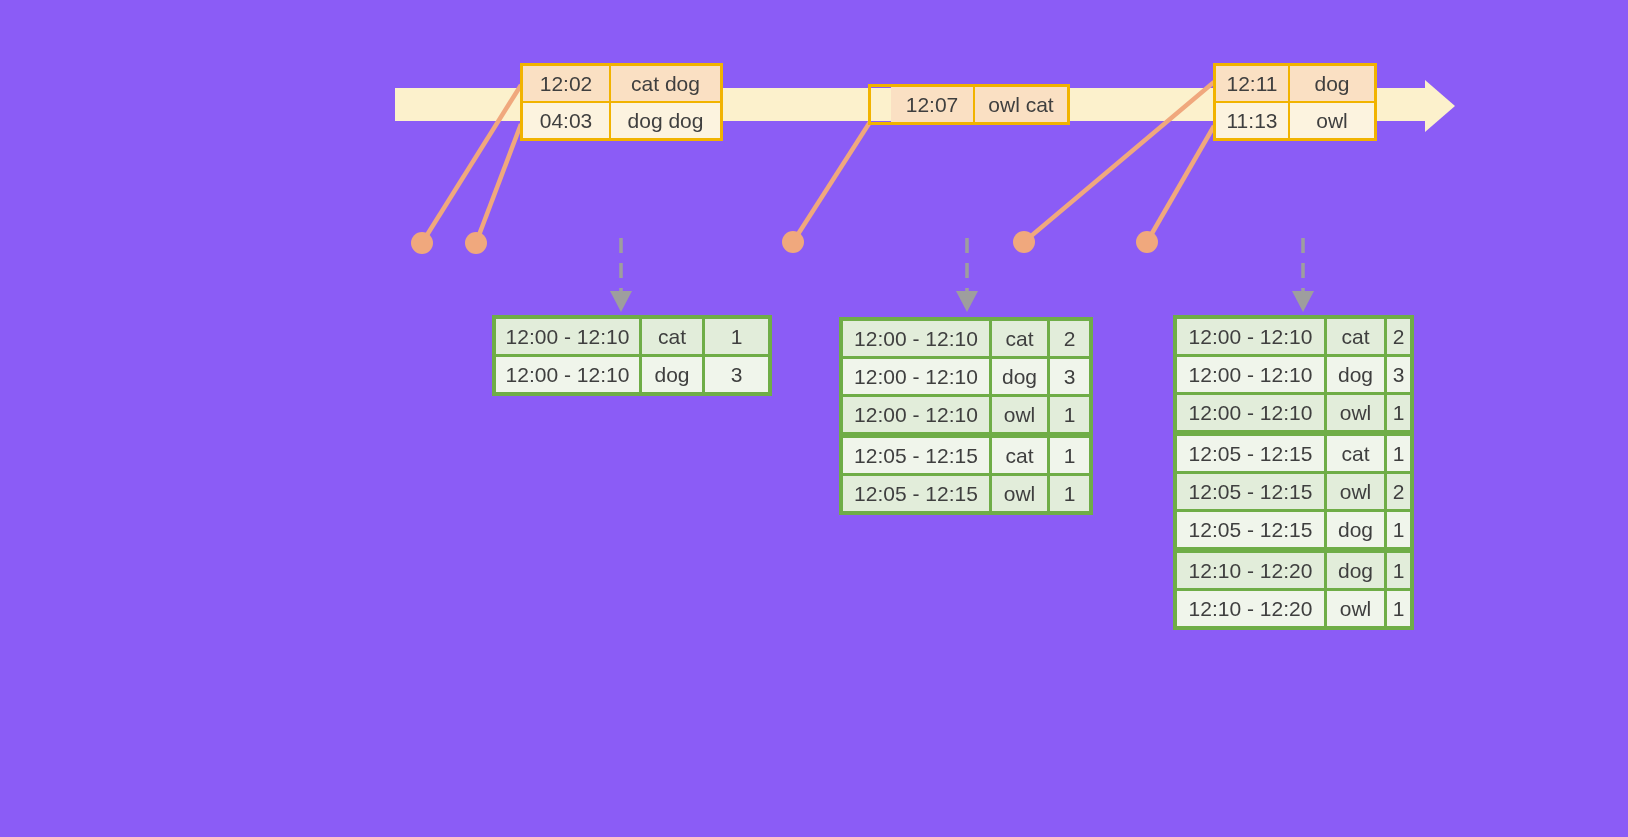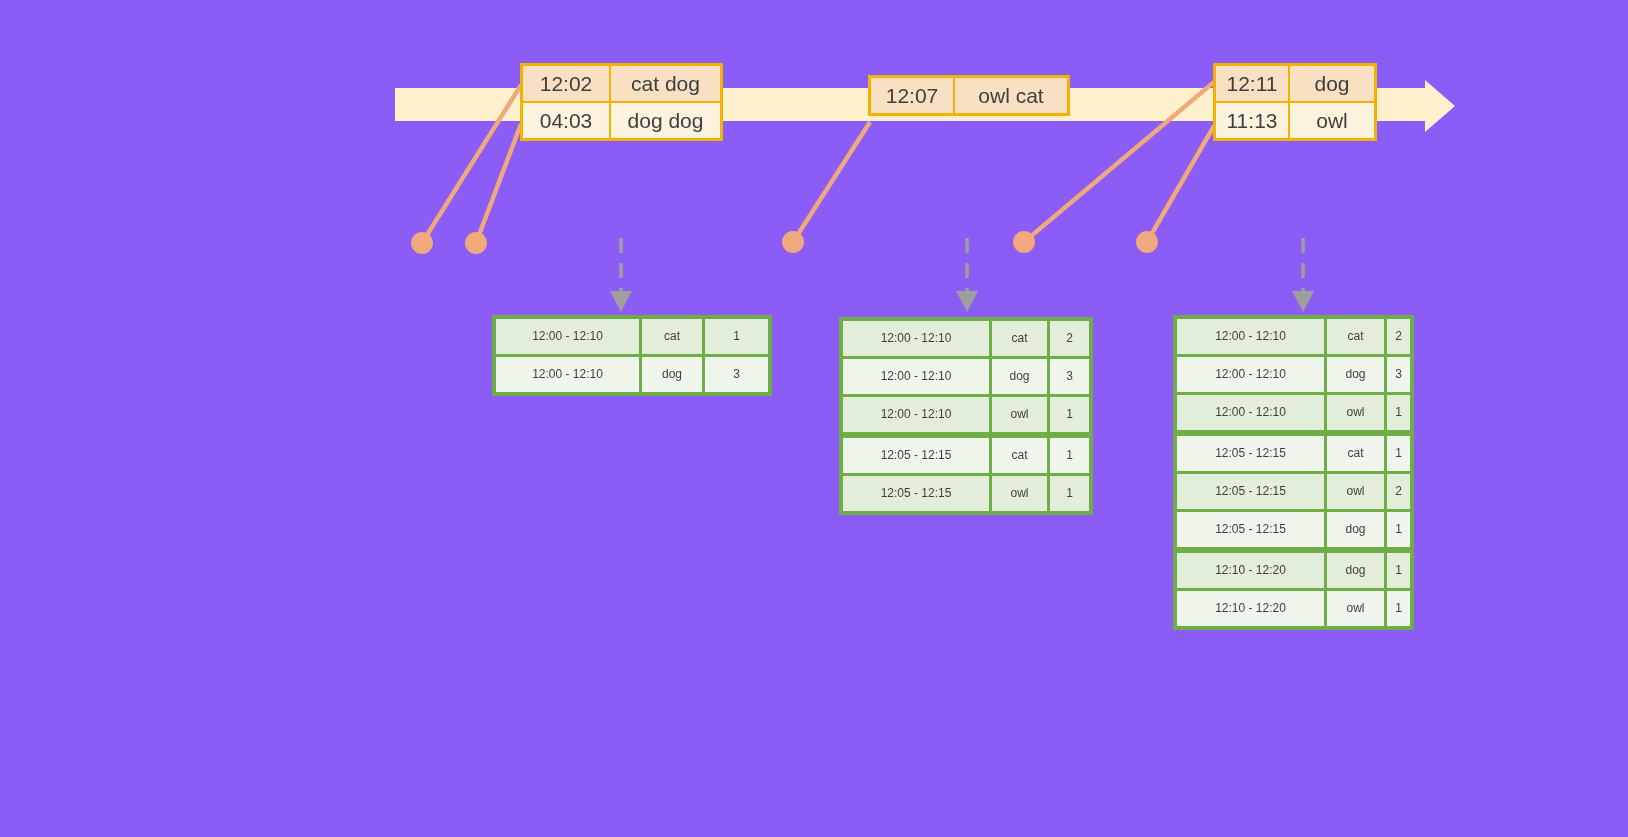--- a/index.html
+++ b/index.html
@@ -52,21 +52,21 @@
     border-style: solid;
     border-width: 4px;
     box-sizing: border-box;
   }
   .result-row {
     display: flex;
     height: 35px;
   }
   .result-cell {
     line-height: 35px;
-    font-size: 12px;
+    font-size: 21px;
     text-align: center;
     white-space: nowrap;
     overflow: hidden;
   }
 </style>
 </head>
 <body>
 
 <div id="canvas">
   <svg id="overlay" viewBox="0 0 1628 837" xmlns="http://www.w3.org/2000/svg">
@@ -93,21 +93,21 @@
       <div class="event-table" style="left: 520px; top: 63px; width: 203px; border-color: rgb(241, 179, 0);">
         <div class="event-row" style="background: rgb(250, 224, 195);">
           <div class="event-cell" style="color: rgb(63, 63, 63); width: 86px; border-right: 2px solid rgb(241, 179, 0);">12:02</div>
           <div class="event-cell" style="color: rgb(63, 63, 63); flex: 1 1 0%;">cat dog</div>
         </div>
         <div class="event-row" style="background: rgb(252, 243, 223); border-top: 2px solid rgb(241, 179, 0);">
           <div class="event-cell" style="color: rgb(63, 63, 63); width: 86px; border-right: 2px solid rgb(241, 179, 0);">04:03</div>
           <div class="event-cell" style="color: rgb(63, 63, 63); flex: 1 1 0%;">dog dog</div>
         </div>
       </div>
-      <div class="event-table" style="left: 868px; top: 75px; width: 202px; border-color: rgb(241, 179, 0);">
+      <div class="event-table" style="left: 868px; top: 84px; width: 202px; border-color: rgb(241, 179, 0); padding-left: 20px;">
         <div class="event-row" style="background: rgb(250, 224, 195);">
           <div class="event-cell" style="color: rgb(63, 63, 63); width: 82px; border-right: 2px solid rgb(241, 179, 0);">12:07</div>
           <div class="event-cell" style="color: rgb(63, 63, 63); flex: 1 1 0%;">owl cat</div>
         </div>
       </div>
       <div class="event-table" style="left: 1213px; top: 63px; width: 164px; border-color: rgb(241, 179, 0);">
         <div class="event-row" style="background: rgb(250, 224, 195);">
           <div class="event-cell" style="color: rgb(63, 63, 63); width: 72px; border-right: 2px solid rgb(241, 179, 0);">12:11</div>
           <div class="event-cell" style="color: rgb(63, 63, 63); flex: 1 1 0%;">dog</div>
         </div>

